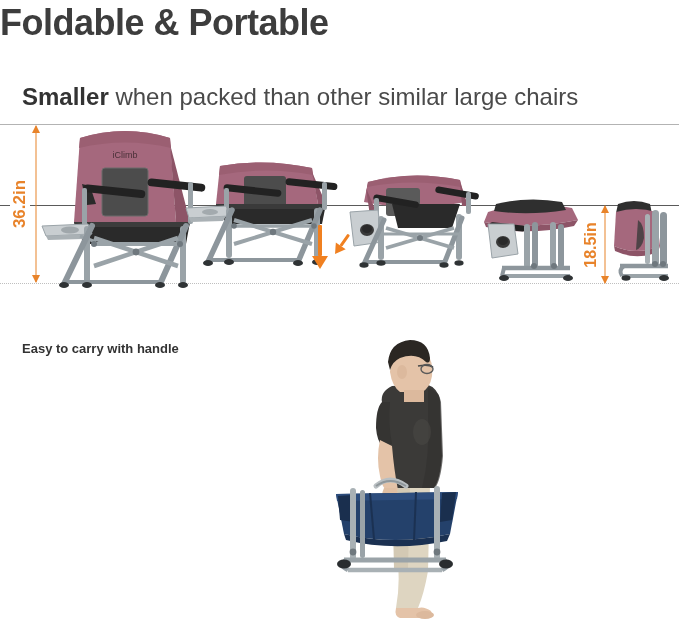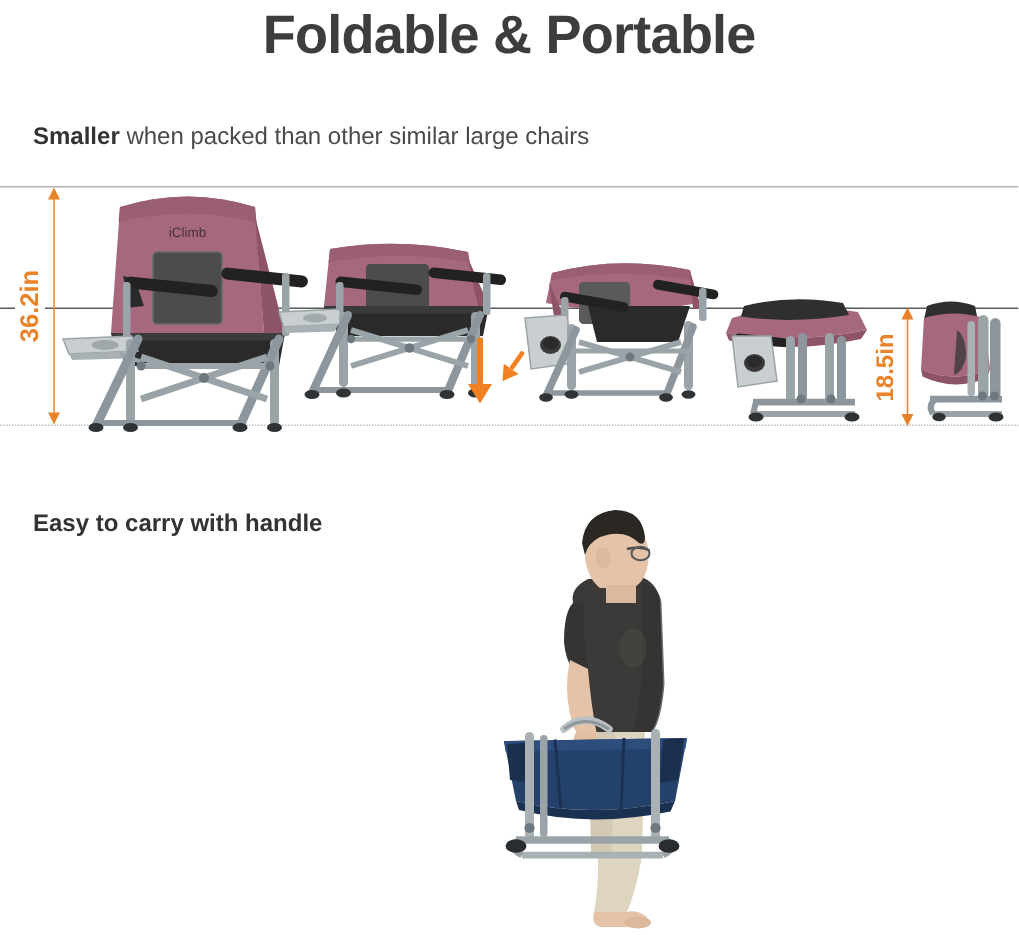--- a/index.html
+++ b/index.html
@@ -8,35 +8,35 @@
     background:#ffffff;
     font-family:"Liberation Sans", sans-serif;
     color:#3d3d3d;
     overflow:hidden;
     position:relative;
   }
   #page{position:relative;width:679px;height:623px;}
 
   .title{
     position:absolute;top:2px;left:0;width:679px;
-    text-align:center;
+    text-align:left;
     font-size:36px;font-weight:bold;
     letter-spacing:-0.5px;
     color:#3d3d3d;
   }
 
   .subhead{
     position:absolute;top:83px;left:22px;
-    font-size:16px;color:#4a4a4a;white-space:nowrap;
+    font-size:24px;color:#4a4a4a;white-space:nowrap;
   }
   .subhead b{font-weight:bold;color:#333;}
 
   .carry-head{
     position:absolute;top:341px;left:22px;
-    font-size:16px;font-weight:bold;color:#333;white-space:nowrap;
+    font-size:13px;font-weight:bold;color:#333;white-space:nowrap;
   }
 
   
   .topline{
     position:absolute;left:0;top:124px;width:679px;height:0;
     border-top:1.5px solid #b3b3b3;
   }
   .midline{
     position:absolute;left:0;top:205px;width:679px;height:0;
     border-top:1px solid #5a5a5a;

